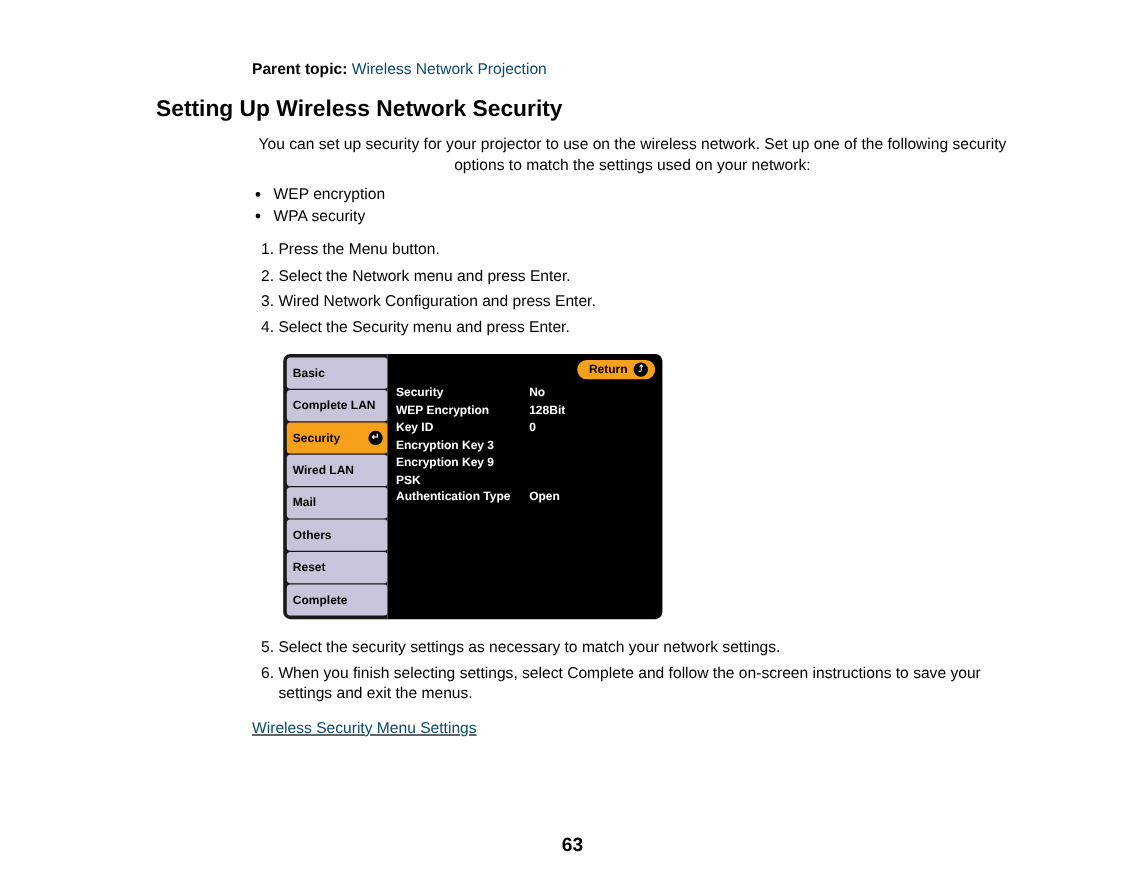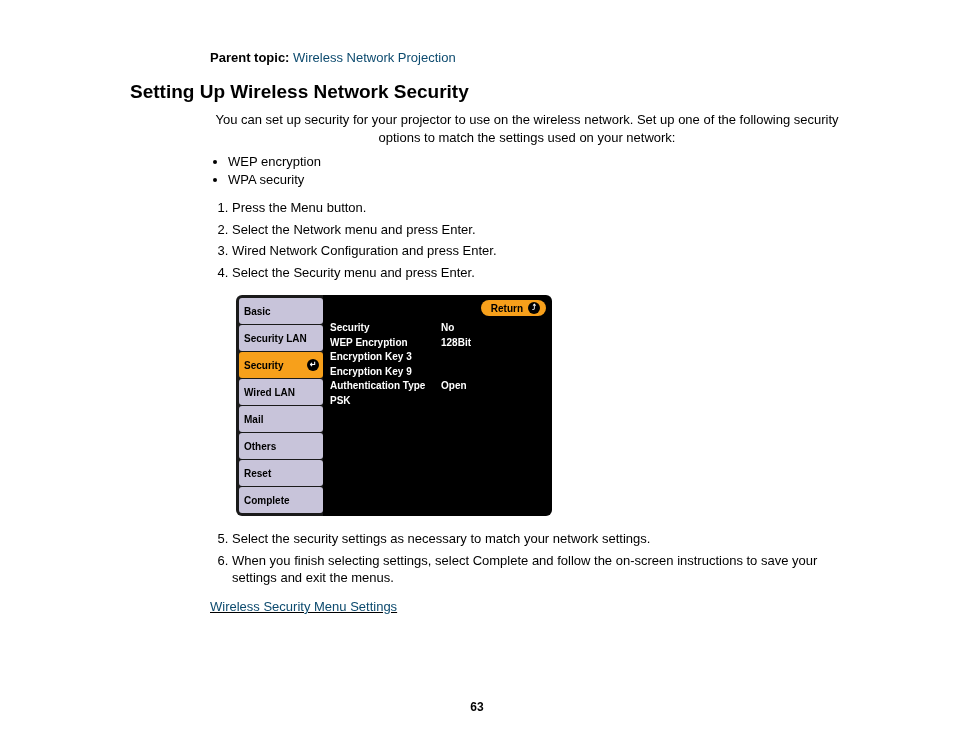--- a/index.html
+++ b/index.html
@@ -145,21 +145,21 @@
   .row .v { flex: 1; }
   .related-link {
     margin: 6px 0 0 80px;
     text-decoration: underline;
   }
   .page-num {
     position: absolute;
     bottom: 24px;
     left: 0; right: 0;
     text-align: center;
-    font-size: 12px;
+    font-size: 16px;
     font-weight: bold;
   }
 </style>
 </head>
 <body>
 
 <div class="page">
   <p class="parent-line">
     <span class="parent-label">Parent topic:</span>
     <a href="#" class="link">Wireless Network Projection</a>
@@ -182,21 +182,21 @@
     <li><span>Select the </span><span class="b">Security</span><span> menu and press </span><span class="b">Enter</span><span>.</span></li>
   </ol>
 
   <div class="figure">
     <div class="menu-wrap">
       <div class="tabs">
         <div class="tab">
             <span>Basic</span>
           </div>
         <div class="tab">
-            <span>Security LAN</span>
+            <span>Complete LAN</span>
           </div>
         <div class="tab active">
             <span>Security</span>
             <span class="enter-icon"></span>
           </div>
         <div class="tab">
             <span>Wired LAN</span>
           </div>
         <div class="tab">
             <span>Mail</span>
@@ -219,34 +219,38 @@
         <div class="panel-rows">
           <div class="row">
               <span class="k">Security</span>
               <span class="v">No</span>
             </div>
           <div class="row">
               <span class="k">WEP Encryption</span>
               <span class="v">128Bit</span>
             </div>
           <div class="row">
+              <span class="k">Key ID</span>
+              <span class="v">0</span>
+            </div>
+          <div class="row">
               <span class="k">Encryption Key 3</span>
               <span class="v"></span>
             </div>
           <div class="row">
               <span class="k">Encryption Key 9</span>
               <span class="v"></span>
             </div>
           <div class="row">
+              <span class="k">PSK</span>
+              <span class="v"></span>
+            </div>
+          <div class="row">
               <span class="k">Authentication Type</span>
               <span class="v">Open</span>
-            </div>
-          <div class="row">
-              <span class="k">PSK</span>
-              <span class="v"></span>
             </div>
         </div>
       </div>
     </div>
   </div>
 
   <ol class="steps" start="5">
     <li><span>Select the security settings as necessary to match your network settings.</span></li>
     <li><span>When you finish selecting settings, select </span><span class="b">Complete</span><span> and follow the on-screen instructions to save your settings and exit the menus.</span></li>
   </ol>

